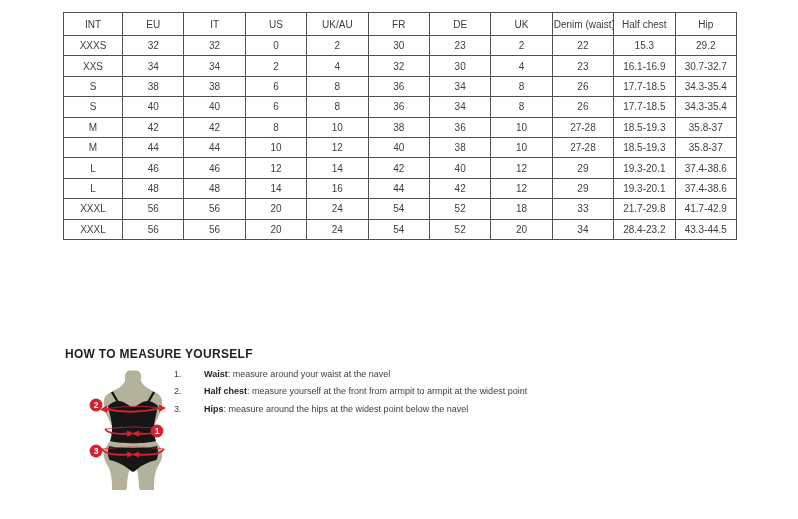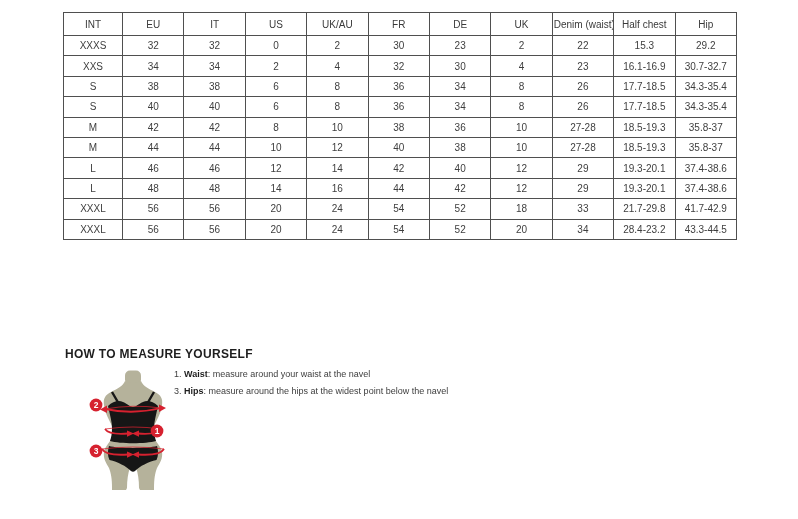--- a/index.html
+++ b/index.html
@@ -29,21 +29,21 @@
   .measure-heading {
     position:absolute; left:65px; top:347px;
     font-size:12px; font-weight:bold; letter-spacing:0.3px; color:#1e1e1e;
   }
   .figure-wrap { position:absolute; left:78px; top:369px; width:110px; height:135px; }
   .steps {
     position:absolute; left:174px; top:370px; width:420px;
     font-size:9px; color:#3e3e3e;
   }
   .steps .step { margin-bottom:7.5px; line-height:9.8px; white-space:nowrap; }
-  .steps .step b { color:#1e1e1e; }
+  .steps .step b { color:#1e1e1e;margin-left:20px; }
 </style>
 </head>
 <body>
 
 <table class="size-table">
   <colgroup>
       <col class="c-int">
     </colgroup>
   <thead>
     <tr>
@@ -267,14 +267,15 @@
     </g>
     <g>
       <circle cx="18" cy="82" r="6.4" fill="#d6212f"></circle>
       <text x="18" y="85" text-anchor="middle" font-size="8.5" font-weight="bold" fill="#ffffff">3</text>
     </g>
   </svg>
 </div>
 
 <div class="steps">
     <div class="step"><span>1. </span><b>Waist</b><span>: measure around your waist at the navel</span></div>
+    <div class="step"><span>2. </span><b>Half chest</b><span>: measure yourself at the front from armpit to armpit at the widest point</span></div>
     <div class="step"><span>3. </span><b>Hips</b><span>: measure around the hips at the widest point below the navel</span></div>
   </div>
 
 </body></html>

